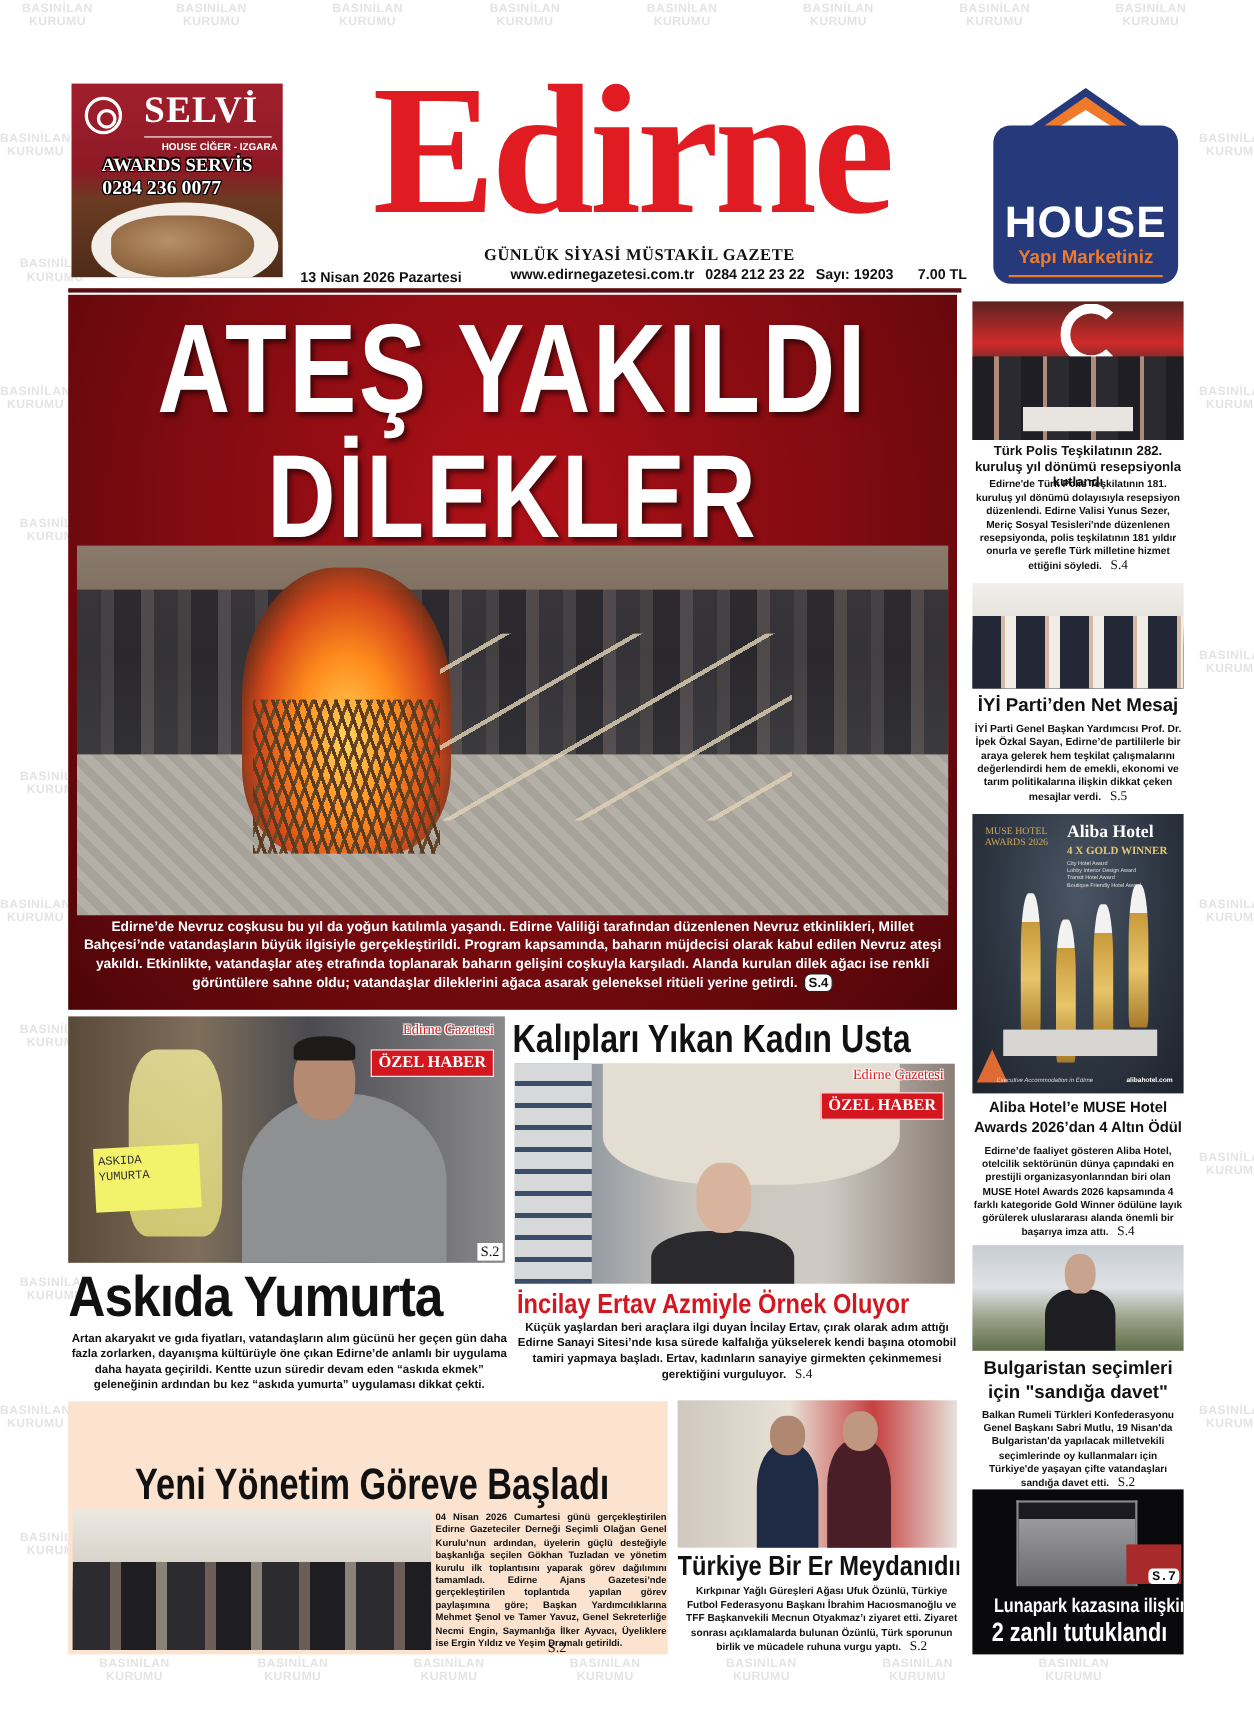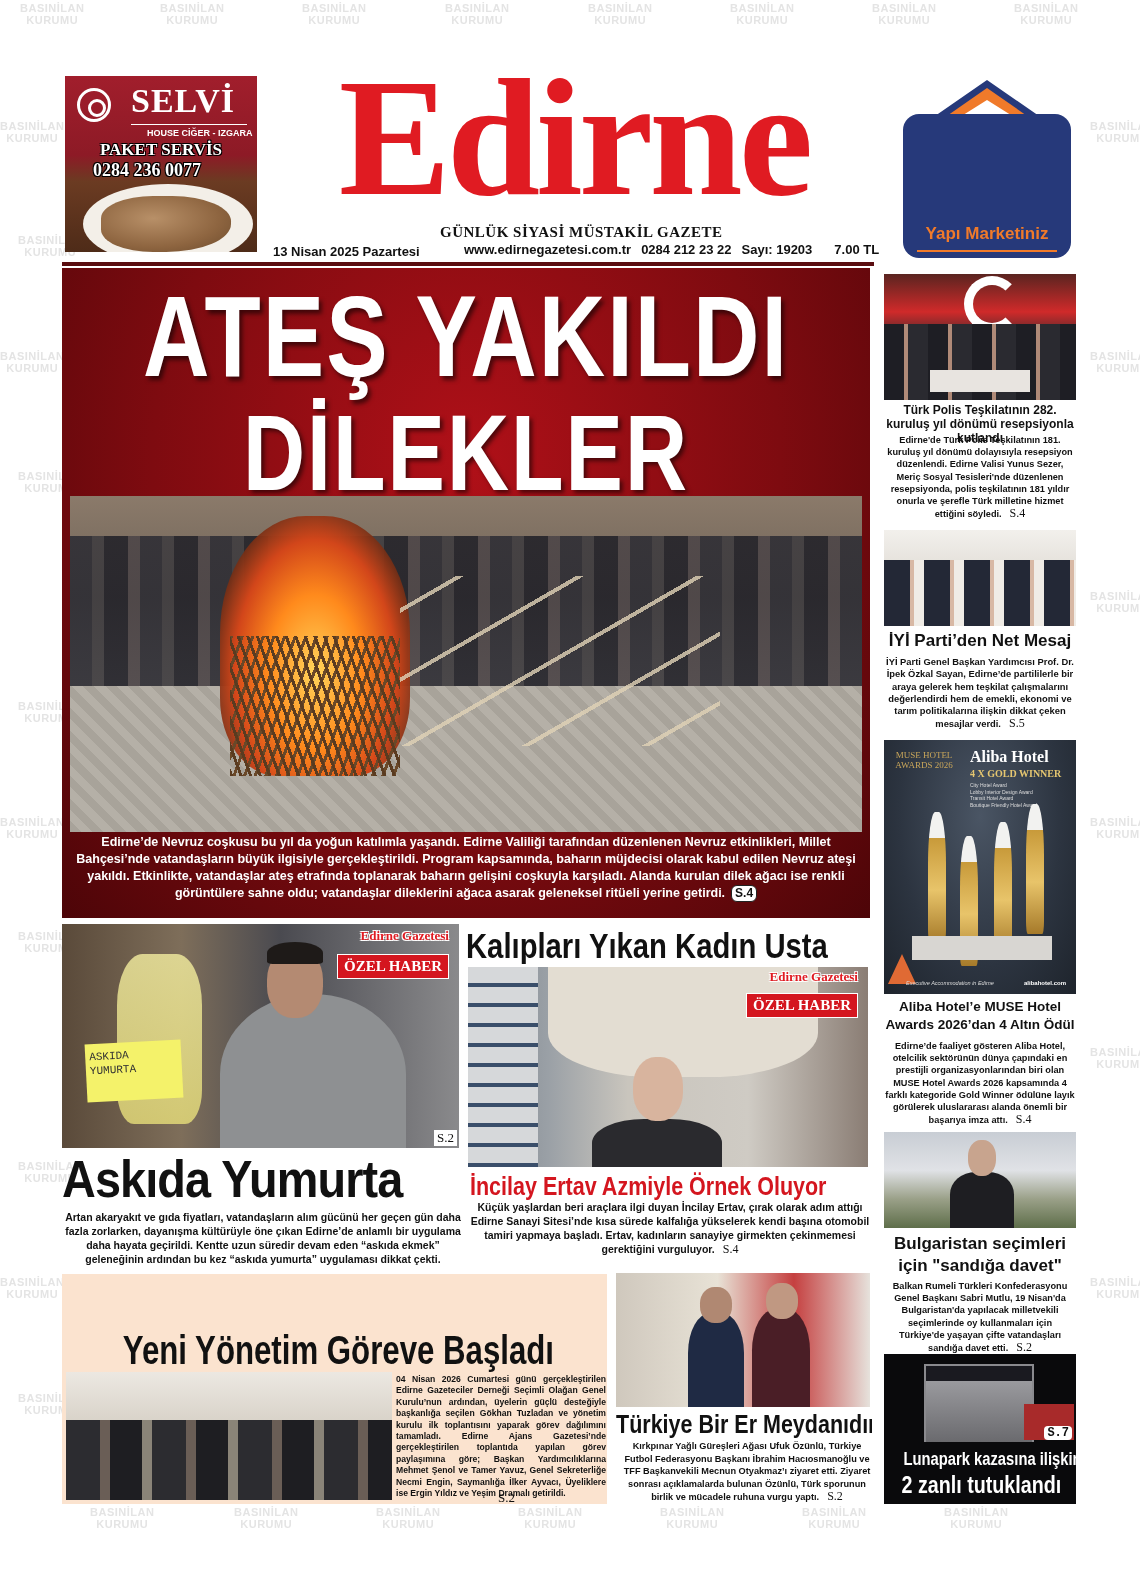--- a/index.html
+++ b/index.html
@@ -70,21 +70,21 @@
     background: repeating-linear-gradient(70deg, #5a3b20 0 3px, transparent 3px 9px), repeating-linear-gradient(110deg, #6a4828 0 3px, transparent 3px 10px); }
   .hero .poles { position: absolute; left: 330px; top: 80px; width: 320px; height: 170px;
     background: repeating-linear-gradient(150deg, transparent 0 28px, #e0d2b6 28px 32px, transparent 32px 60px); opacity: .8; }
   .hero .caption { position: absolute; left: 10px; top: 566px; width: 788px; text-align: center; color: #fff;
     font-size: 12.5px; font-weight: bold; line-height: 17px; }
   .badge-s { display: inline-block; background: #fff; color: #111; border-radius: 6px; padding: 0 3px; font-size: 12px;
     line-height: 15px; margin-left: 6px; font-weight: bold; border: 1px solid #222; }
 
   
   .photo-box { position: absolute; overflow: hidden; }
-  .ozel-title { position: absolute; right: 10px; font-family: "Liberation Serif", serif; font-weight: bold; font-size: 13px; color: #e01b22;
+  .ozel-title { position: absolute; right: 10px; font-family: "Liberation Serif", serif; font-weight: normal; font-size: 13px; color: #e01b22;
     text-shadow: 1px 1px 0 #fff, -1px -1px 0 #fff, 1px -1px 0 #fff, -1px 1px 0 #fff; }
   .ozel-badge { position: absolute; right: 10px; background: #d4161f; color: #fff; font-family: "Liberation Serif", serif; font-weight: bold;
     font-size: 15px; padding: 3px 6px; border: 1px solid #fff; }
   .pg { position: absolute; font-family: "Liberation Serif", serif; font-size: 13px; color: #111; }
   .pg-box { position: absolute; font-family: "Liberation Serif", serif; font-size: 13px; color: #111; background: #fff; padding: 0 3px; }
 
   .cond { font-family: "Liberation Sans", sans-serif; font-weight: bold; transform-origin: left top; white-space: nowrap; }
 
   
   .side-h { position: absolute; left: 884px; width: 192px; text-align: center; font-weight: bold; color: #111; line-height: 15px; }
@@ -129,42 +129,43 @@
   <div class="wm" style="left:660px;top:1506px"><span>BASINİLAN</span><br><span>KURUMU</span></div>
   <div class="wm" style="left:802px;top:1506px"><span>BASINİLAN</span><br><span>KURUMU</span></div>
   <div class="wm" style="left:944px;top:1506px"><span>BASINİLAN</span><br><span>KURUMU</span></div>
 </div>
 
 <div class="abs ad-selvi">
   <div class="logo-ring"></div>
   <div class="brand">SELVİ</div>
   <div class="rule"></div>
   <div class="sub">HOUSE CİĞER - IZGARA</div>
-  <div class="srv">PAKET SERVİS</div>
+  <div class="srv">AWARDS SERVİS</div>
   <div class="phone">0284 236 0077</div>
   <div class="plate"></div>
   <div class="food" style="top:120px"></div>
 </div>
 
 <div class="abs logo">Edirne</div>
 <div class="abs tagline">GÜNLÜK SİYASİ MÜSTAKİL GAZETE</div>
-<div class="abs date">13 Nisan 2025 Pazartesi</div>
+<div class="abs date">13 Nisan 2026 Pazartesi</div>
 <div class="abs info">
   <span>www.edirnegazetesi.com.tr</span>
   <span>0284 212 23 22</span>
   <span>Sayı: 19203</span>
   <span class="price">7.00 TL</span>
 </div>
 
 <div class="abs ad-meric">
   <svg class="roof" viewBox="0 0 160 60">
     <polygon points="80,2 158,56 140,56 80,18 20,56 2,56" fill="#26397a"></polygon>
     <polygon points="80,10 146,56 134,56 80,22 26,56 14,56" fill="#f07a2a"></polygon>
   </svg>
   <div class="box"></div>
+  <div class="t2">HOUSE</div>
   <div class="t3">Yapı Marketiniz</div>
   <div class="ul"></div>
 </div>
 
 <div class="abs rule-top"></div>
 
 <div class="abs hero">
   <div class="h1">ATEŞ YAKILDI</div>
   <div class="h2">DİLEKLER TUTULDU</div>
   <div class="photo">

